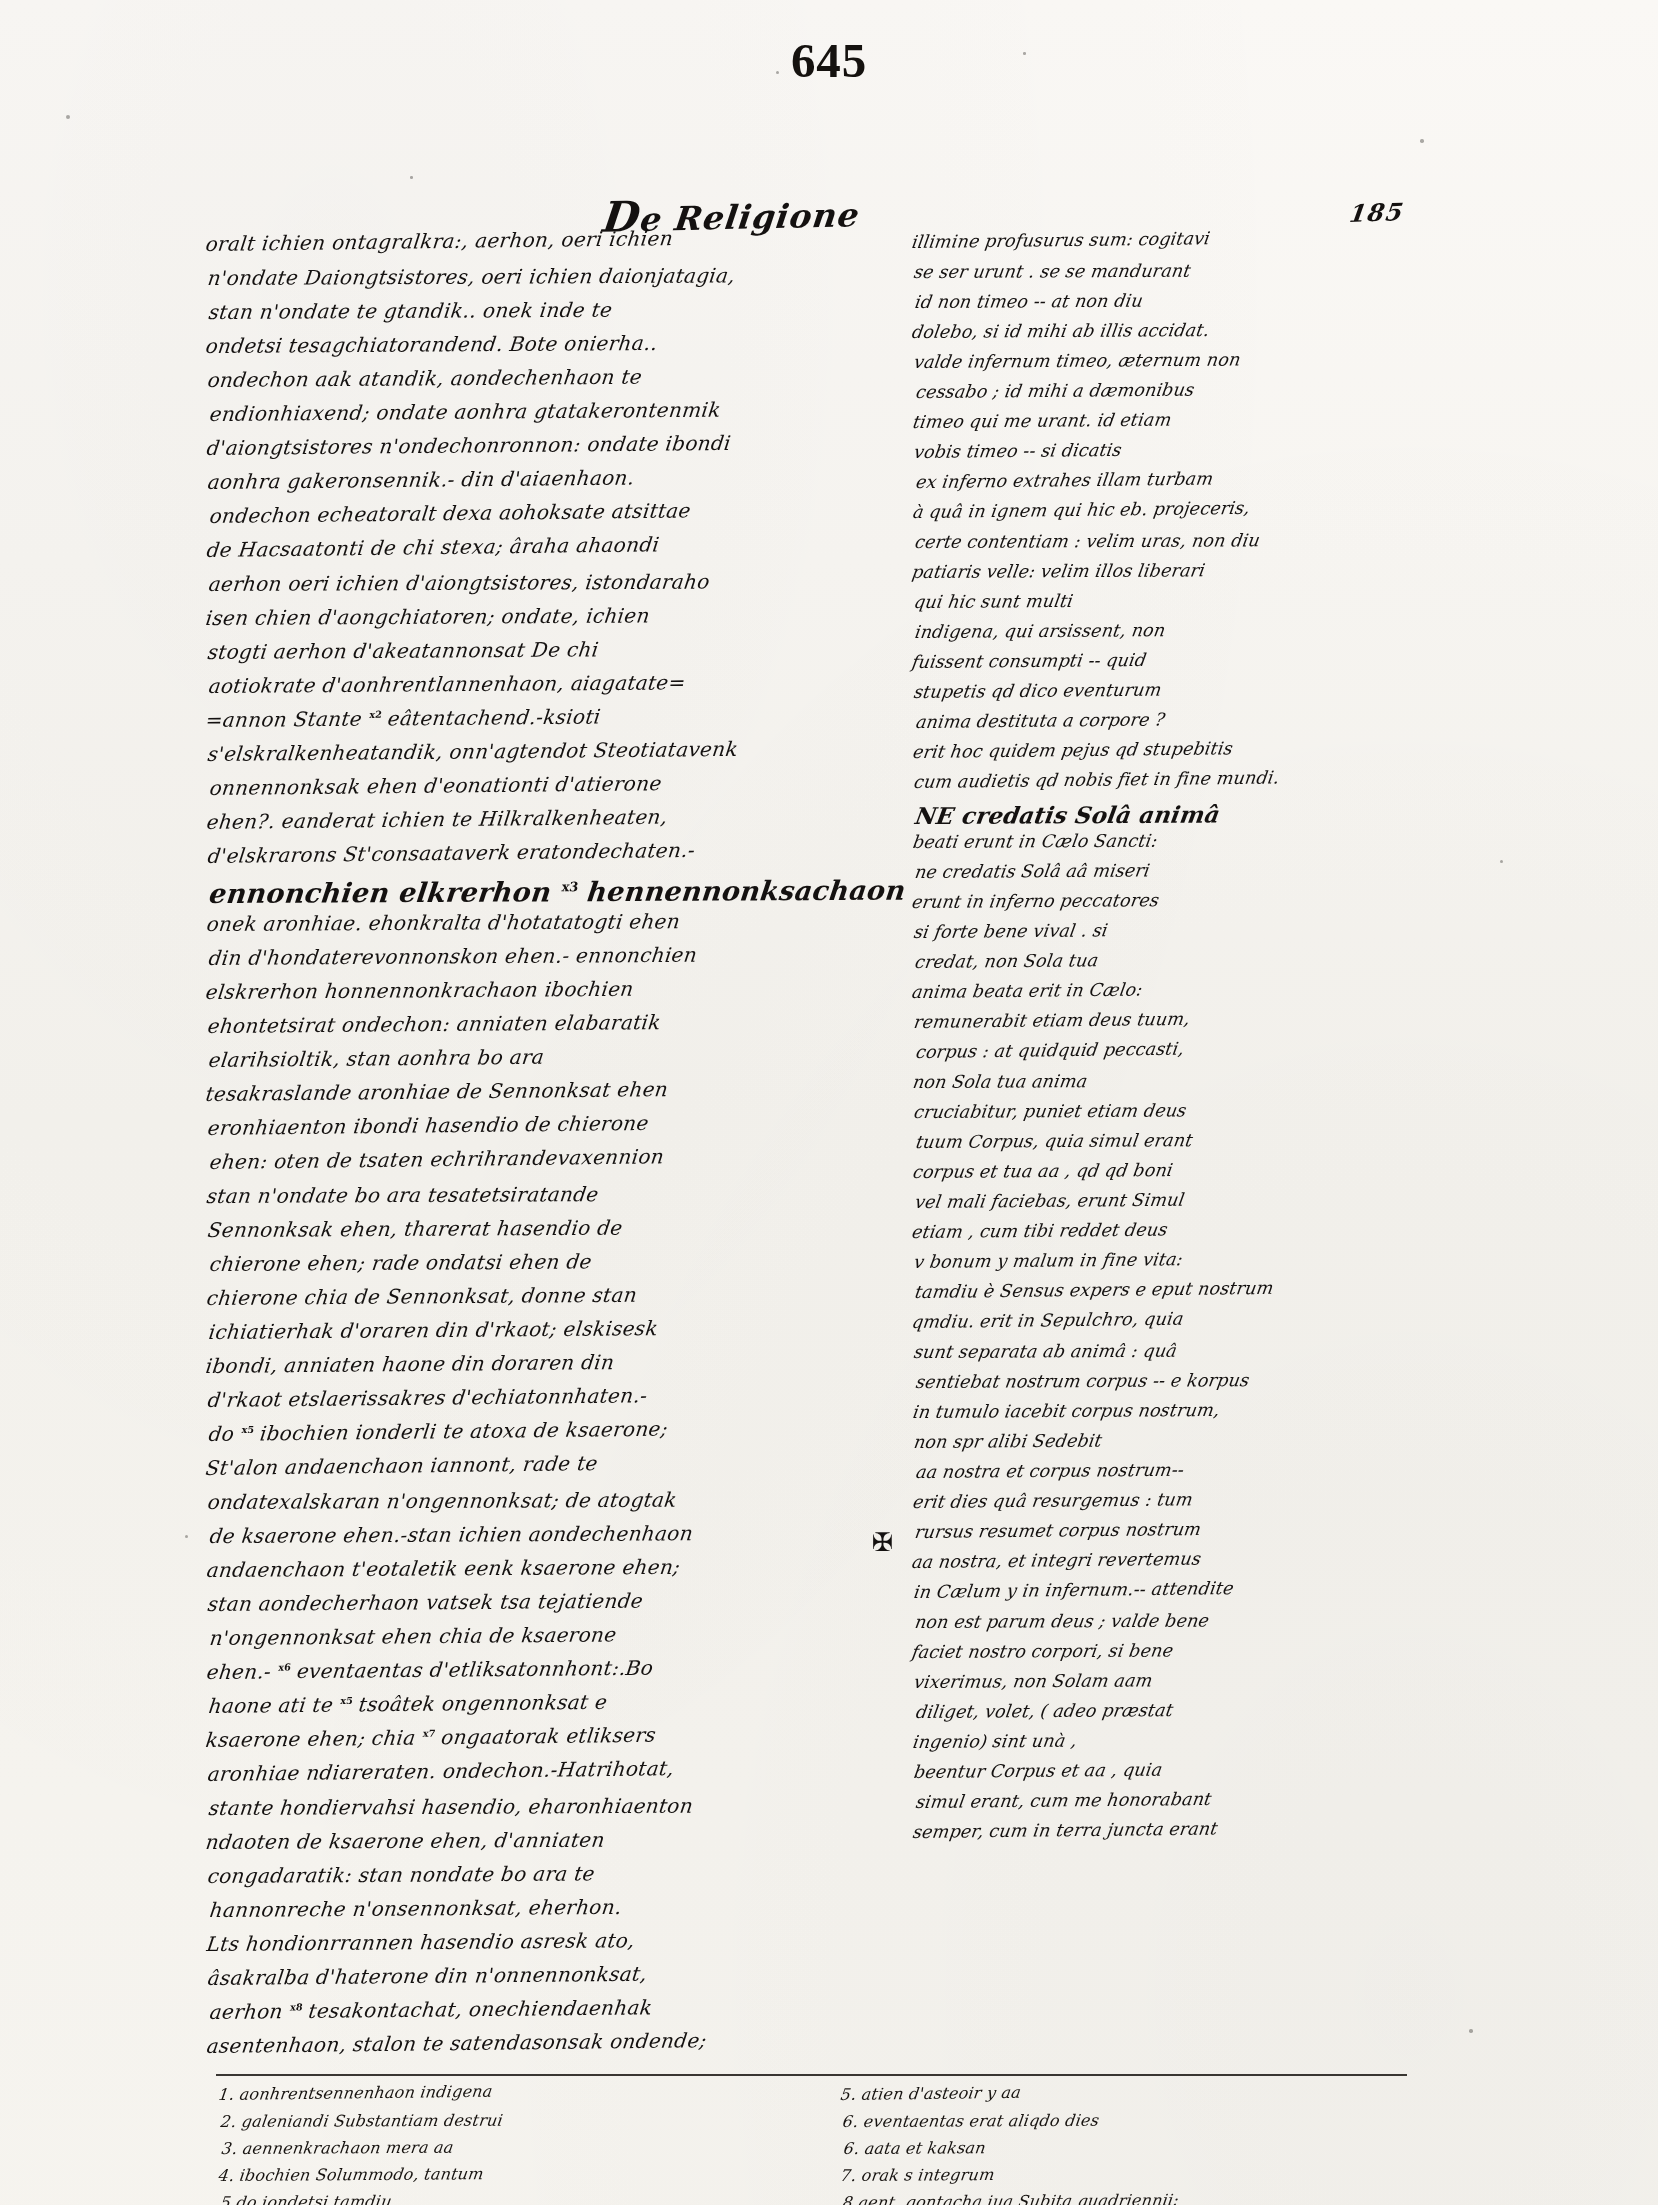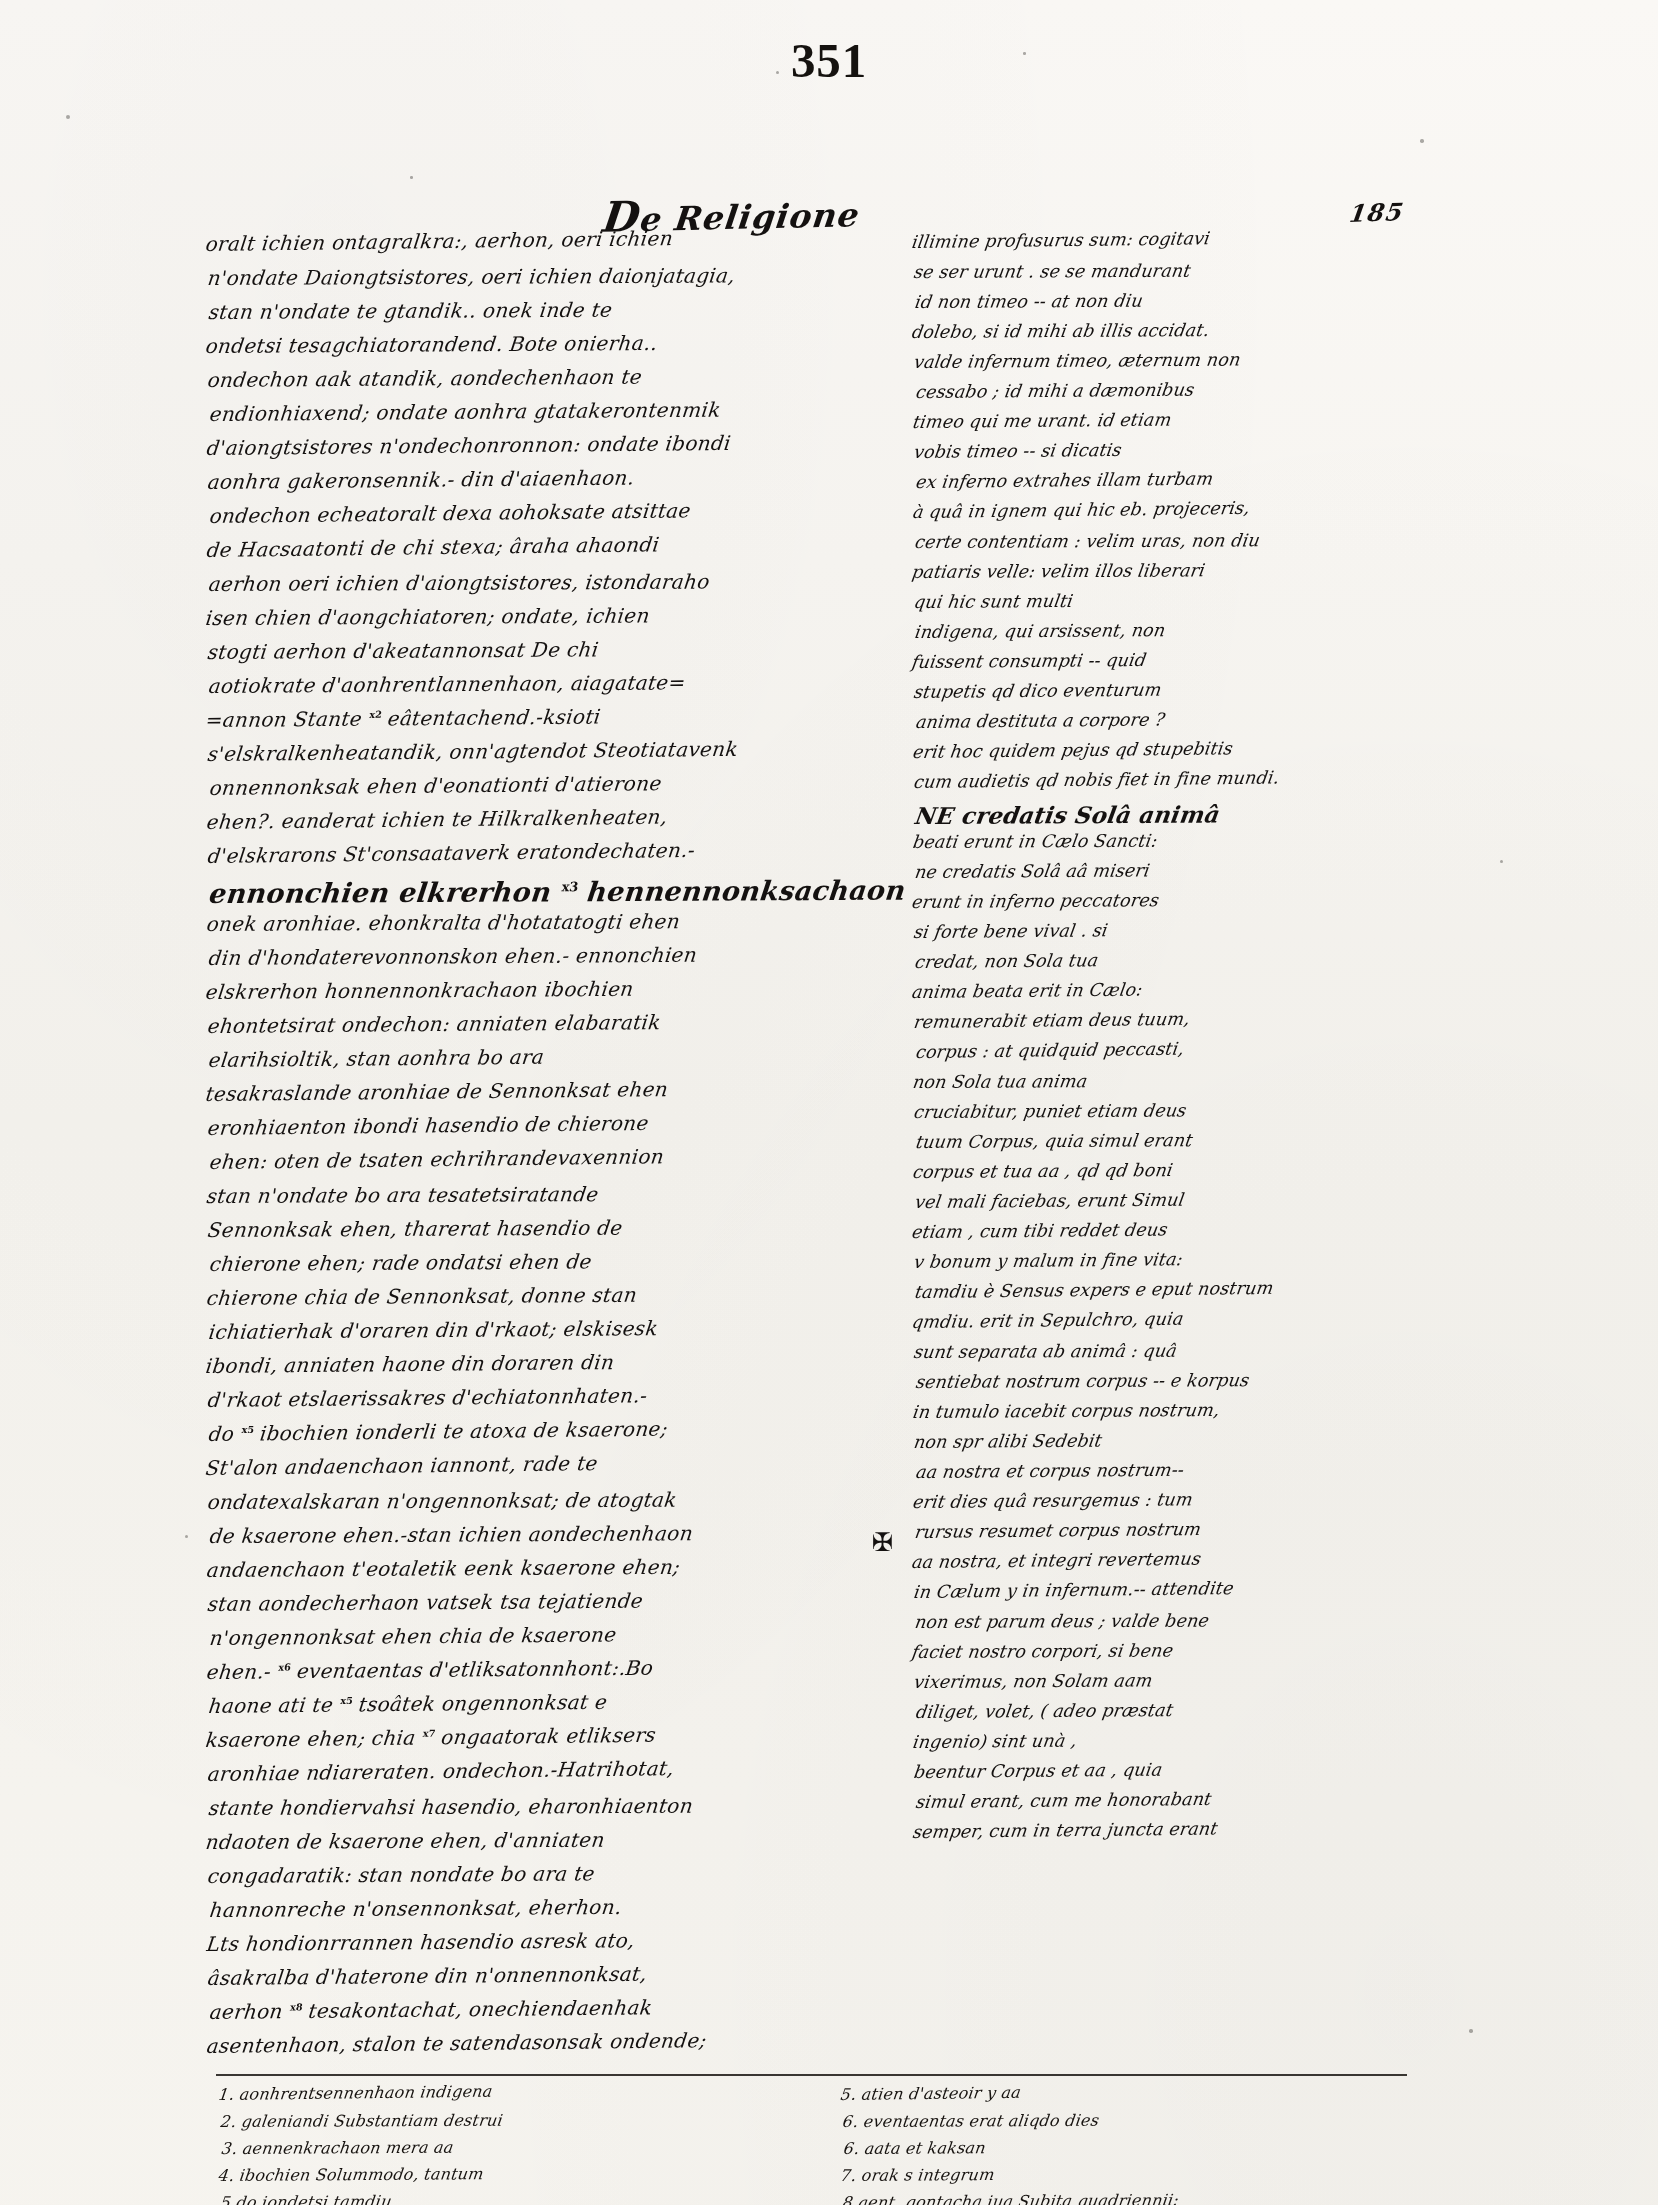--- a/index.html
+++ b/index.html
@@ -211,21 +211,21 @@
 
   <div class="speck" style="left:66px;  top:115px;  width:4px;  height:4px;"></div>
   <div class="speck" style="left:776px; top:71px;  width:3.1px;  height:3.1px;"></div>
   <div class="speck" style="left:1023px; top:52px;  width:2.6px;  height:2.6px;"></div>
   <div class="speck" style="left:1420px; top:139px;  width:3.5px;  height:3.5px;"></div>
   <div class="speck" style="left:410px;  top:176px;  width:2.6px;  height:2.6px;"></div>
   <div class="speck" style="left:1500px; top:860px; width:3.1px;  height:3.1px;"></div>
   <div class="speck" style="left:185px;  top:1535px; width:3.1px;  height:3.1px;"></div>
   <div class="speck" style="left:1469px; top:2029px; width:3.5px;  height:3.5px;"></div>
 
-  <div class="printed-folio">351</div>
+  <div class="printed-folio">645</div>
 
   <div class="ms-block">
 
     <div class="ms-heading hand"><span class="drop">D</span><span>e Religione</span></div>
 
     <div class="ms-folio hand">185</div>
 
     <div class="columns">
 
       <div class="col col-left">

